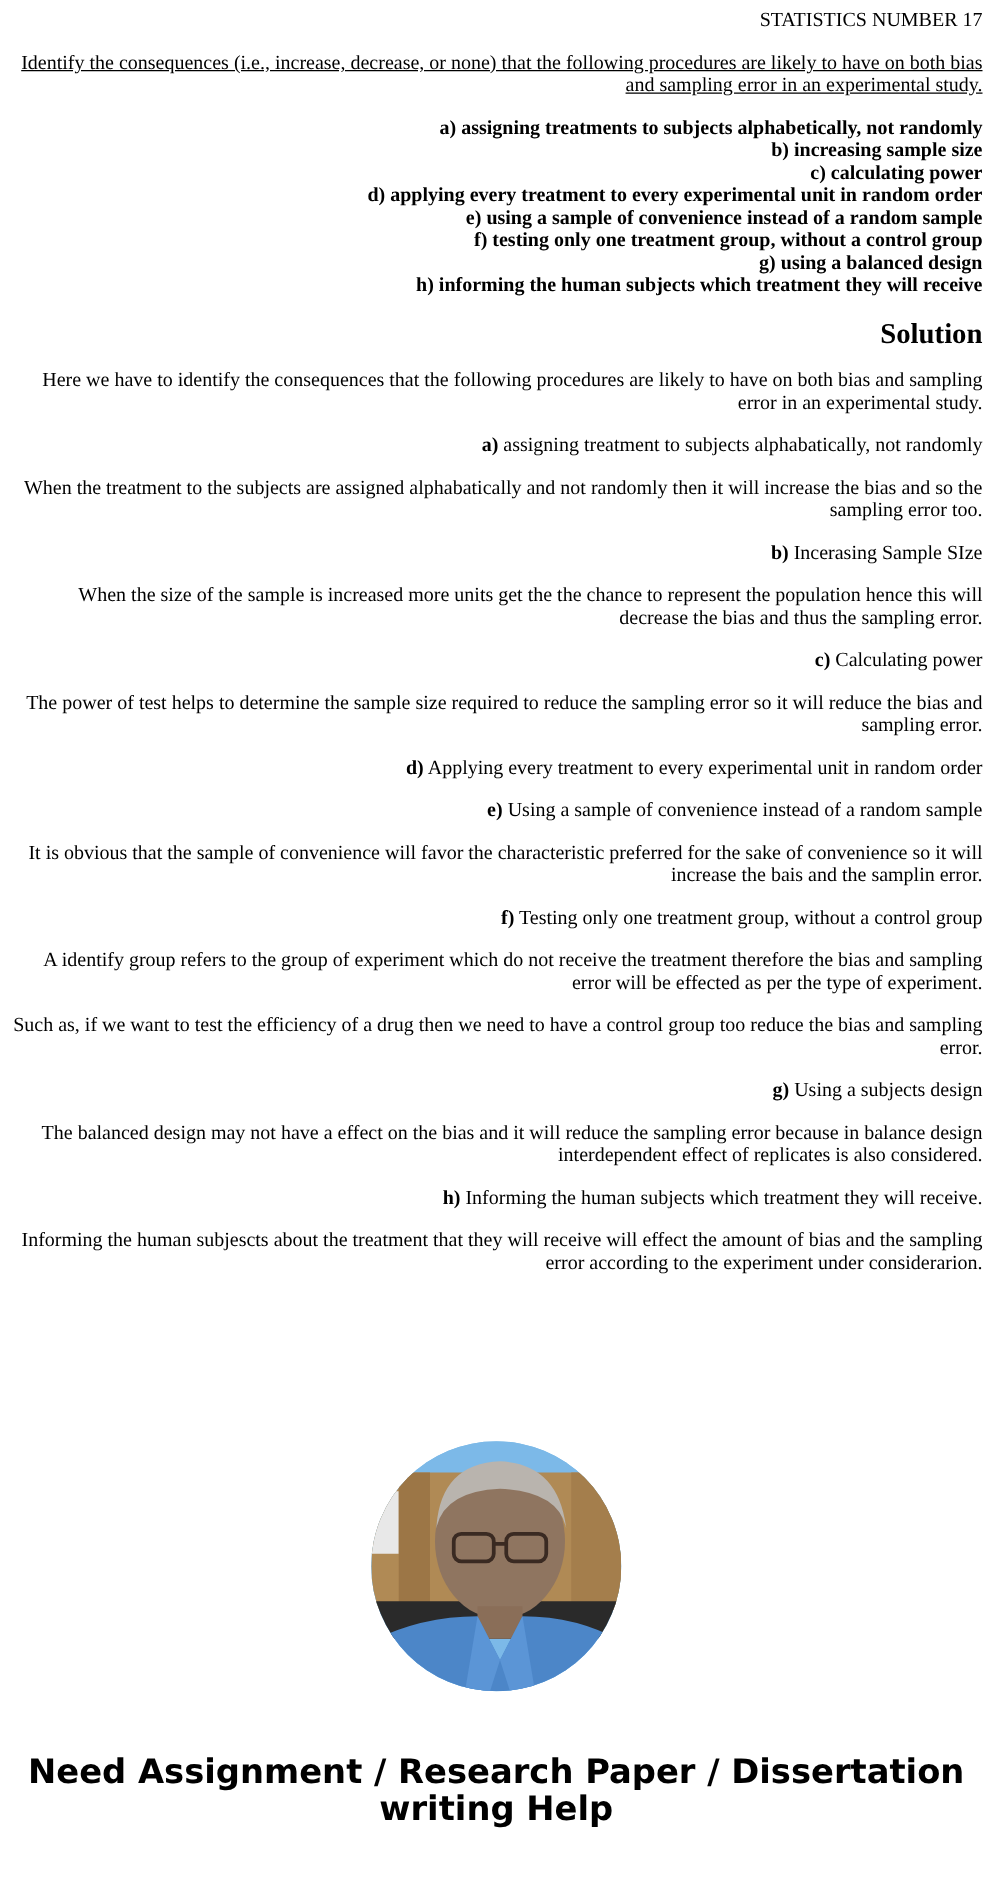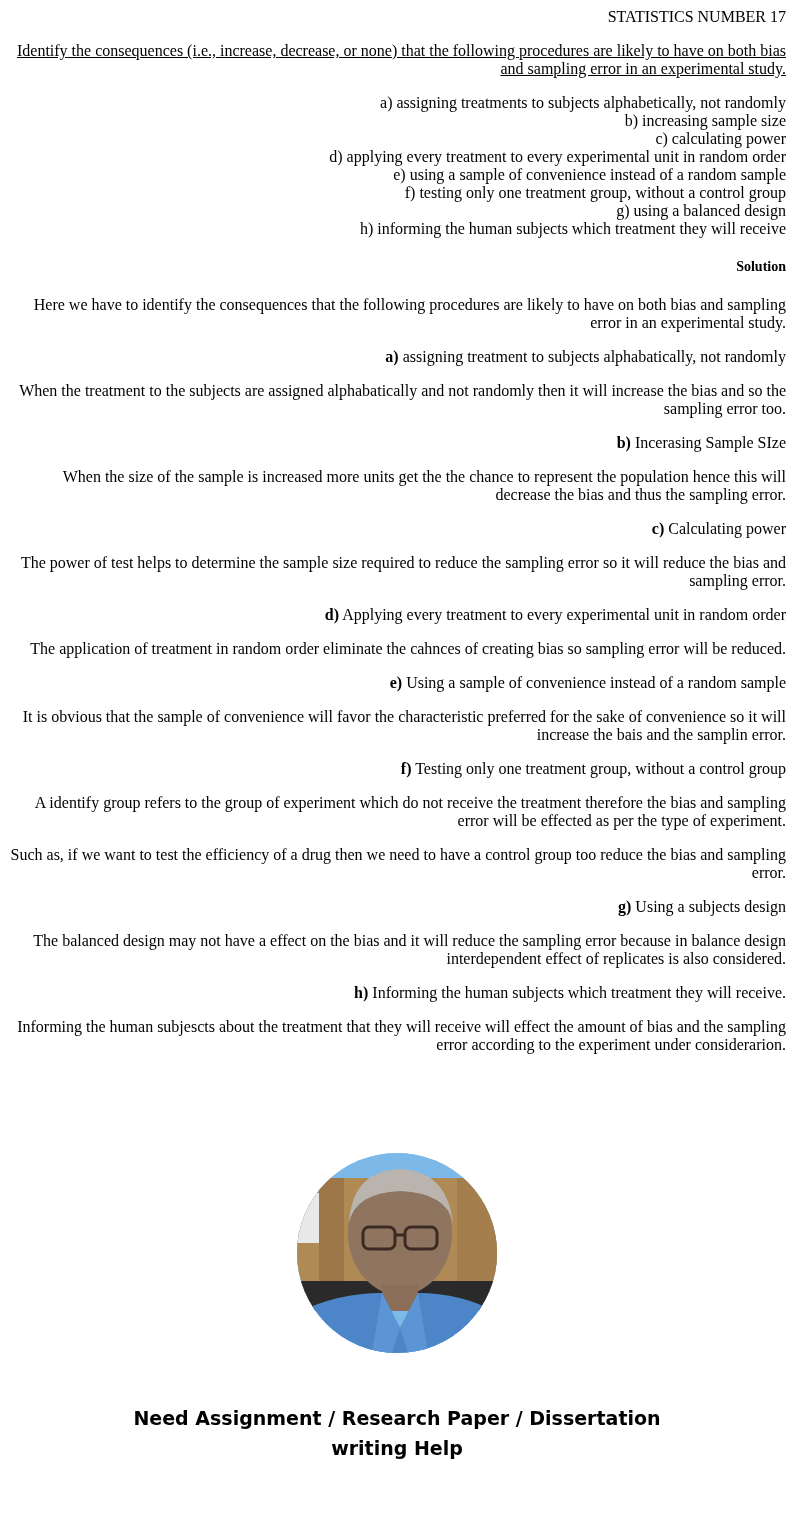--- a/index.html
+++ b/index.html
@@ -10,24 +10,24 @@
     overflow: hidden;
     font-family: "Liberation Serif", "DejaVu Serif", serif;
     font-size: 16px;
     line-height: 18px;
     color: #000;
   }
   .content { position: absolute; left: 8px; top: 8px; width: 778px; text-align: right; }
   .p { margin: 0; }
   .title { margin: 0 0 16px 0; }
   .question { margin: 0 0 16px 0; text-decoration: underline; }
-  .list { margin: 0 0 10px 0; }
+  .list { margin: 0 0 10px 0; font-weight: bold; }
   .list div { height: 18px; }
   h3 {
-    font-size: 14px;
+    font-size: 23px;
     font-weight: bold;
     margin: 18px 0 18px 0;
     line-height: 22px;
     font-family: Liberation Serif, serif;
   }
   .sol-p { margin: 0 0 16px 0; }
   .item-head b { font-weight: bold; }
 
   .avatar {
     position: absolute;
@@ -40,21 +40,21 @@
     background: #7ab8e6;
   }
   .footer {
     position: absolute;
     left: 0;
     top: 1403px;
     width: 794px;
     text-align: center;
     font-family: "DejaVu Sans", sans-serif;
     font-weight: bold;
-    font-size: 19px;
+    font-size: 27px;
     line-height: 30px;
     color: #000;
   }
 </style>
 </head>
 <body>
 
 <div class="content">
   <p class="p title">STATISTICS NUMBER 17</p>
   <p class="p question">Identify the consequences (i.e., increase, decrease, or none) that the following procedures are likely to have on both bias and sampling error in an experimental study.</p>
@@ -75,21 +75,20 @@
   <p class="sol-p item-head"><b>a)</b><span> assigning treatment to subjects alphabatically, not randomly</span></p>
   <p class="sol-p">When the treatment to the subjects are assigned alphabatically and not randomly then it will increase the bias and so the sampling error too.</p>
 
   <p class="sol-p item-head"><b>b)</b><span> Incerasing Sample SIze</span></p>
   <p class="sol-p">When the size of the sample is increased more units get the the chance to represent the population hence this will decrease the bias and thus the sampling error.</p>
 
   <p class="sol-p item-head"><b>c)</b><span> Calculating power</span></p>
   <p class="sol-p">The power of test helps to determine the sample size required to reduce the sampling error so it will reduce the bias and sampling error.</p>
 
   <p class="sol-p item-head"><b>d)</b><span> Applying every treatment to every experimental unit in random order</span></p>
-  <p class="sol-p">The application of treatment in random order eliminate the cahnces of creating bias so sampling error will be reduced.</p>
 
   <p class="sol-p item-head"><b>e)</b><span> Using a sample of convenience instead of a random sample</span></p>
   <p class="sol-p">It is obvious that the sample of convenience will favor the characteristic preferred for the sake of convenience so it will increase the bais and the samplin error.</p>
 
   <p class="sol-p item-head"><b>f)</b><span> Testing only one treatment group, without a control group</span></p>
   <p class="sol-p">A identify group refers to the group of experiment which do not receive the treatment therefore the bias and sampling error will be effected as per the type of experiment.</p>
   <p class="sol-p">Such as, if we want to test the efficiency of a drug then we need to have a control group too reduce the bias and sampling error.</p>
 
   <p class="sol-p item-head"><b>g)</b><span> Using a subjects design</span></p>
   <p class="sol-p">The balanced design may not have a effect on the bias and it will reduce the sampling error because in balance design interdependent effect of replicates is also considered.</p>

